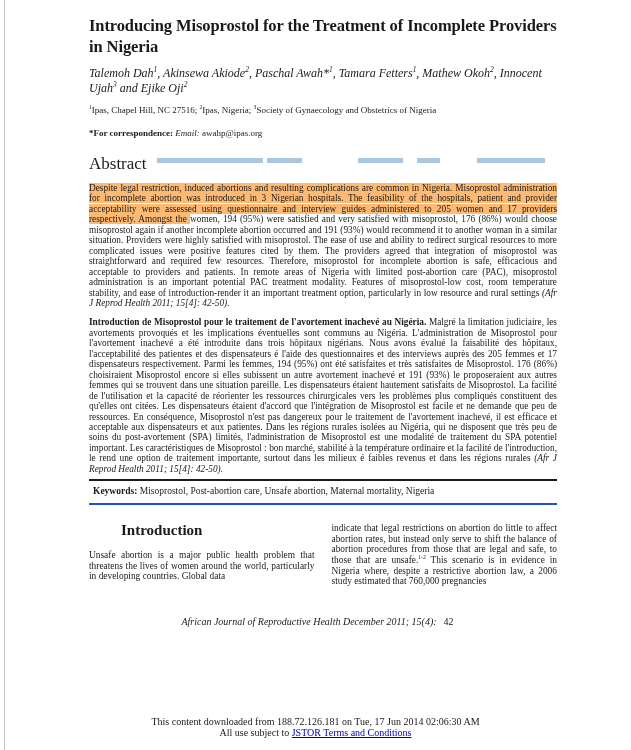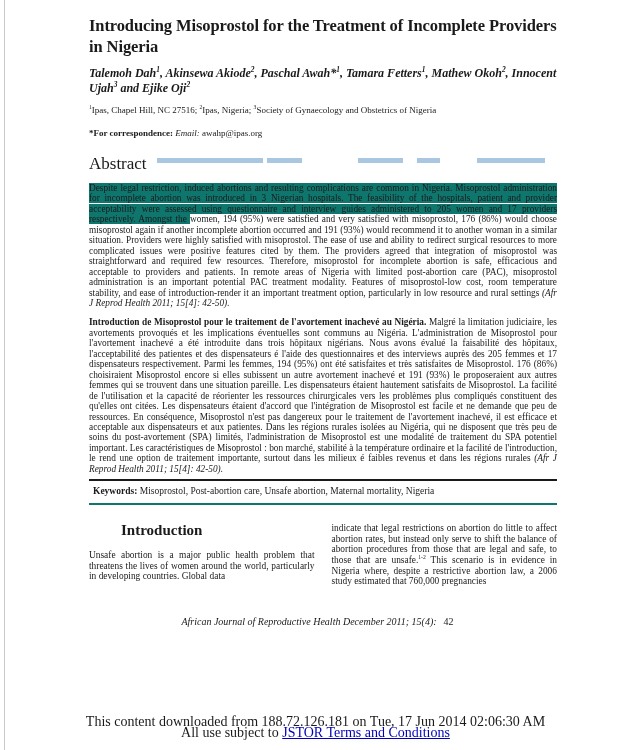--- a/index.html
+++ b/index.html
@@ -15,62 +15,62 @@
   }
   .content {
     position:absolute; left:89px; top:0; width:468px;
   }
   h1.title {
     margin-top:16px; font-size:16.5px; line-height:20.5px;
     font-weight:bold; letter-spacing:-0.1px;
   }
   p.authors {
     margin-top:9px; font-size:12px; line-height:15px;
-    font-weight:bold; font-style:italic;
+    font-weight:normal; font-style:italic;
   }
   p.authors sup, p.affiliations sup { font-size:0.62em; vertical-align:super; line-height:0; font-style:inherit; }
   p.affiliations { margin-top:9px; font-size:9px; line-height:11px; }
   p.correspondence { margin-top:12px; font-size:9px; line-height:11px; }
   p.correspondence .bold { font-weight:bold; }
   p.correspondence .ital { font-style:italic; }
   h2.sec { font-size:17px; font-weight:normal; }
   h2.abstract-h { margin-top:15px; }
   h2.resume-h { margin-top:9px; }
   p.body-text {
     margin-top:9px; font-size:9.3px; line-height:10.45px;
     text-align:justify;
   }
-  .sel { background:#0f766e;font-family:Liberation Serif, serif; }
+  .sel { background:#fdba74;font-family:Liberation Serif, serif; }
   .cite { font-style:italic; }
   .lead-bold { font-weight:bold; }
   .artifact {
     position:absolute; height:4.5px; background:#a9c7e1; top:158px;
   }
   .keywords-box {
-    margin-top:5px; border-top:2px solid #1a1a1a; border-bottom:2px solid #0f766e;
+    margin-top:5px; border-top:2px solid #1a1a1a; border-bottom:2px solid #1d4ed8;
     padding:5px 0 6px 4px; font-size:9.5px; line-height:11px;
   }
   .keywords-box .bold { font-weight:bold; }
   .columns { margin-top:16px; display:flex; gap:17px; }
   .col { flex:1 1 0; }
   h3.intro-h { font-size:15px; font-weight:bold; margin-top:1px;margin-left:32px; }
   .col p.colp {
     font-size:9.4px; line-height:10.6px; text-align:justify;
   }
   .col-left p.colp { margin-top:11px; }
   .col-right p.colp { margin-top:2px; }
   .col sup { font-size:0.6em; vertical-align:super; line-height:0; }
   p.journal-line {
     margin-top:29px; font-style:italic; font-size:10px; line-height:12px;
     text-align:center; padding-right:11px;
   }
   p.journal-line .pageno { font-style:normal; margin-left:7px; }
   .download-notice {
     position:absolute; top:717px; left:0; width:631px;
-    text-align:center; font-size:14px; line-height:10.5px;
+    text-align:center; font-size:10px; line-height:10.5px;
   }
   a.jstor-link { color:#0000bb; text-decoration:underline; cursor:pointer; }
 </style>
 </head>
 <body>
 
 <div class="page">
   <div class="page-edge"></div>
 
   <div class="artifact" style="left:157px;width:106px;"></div>

